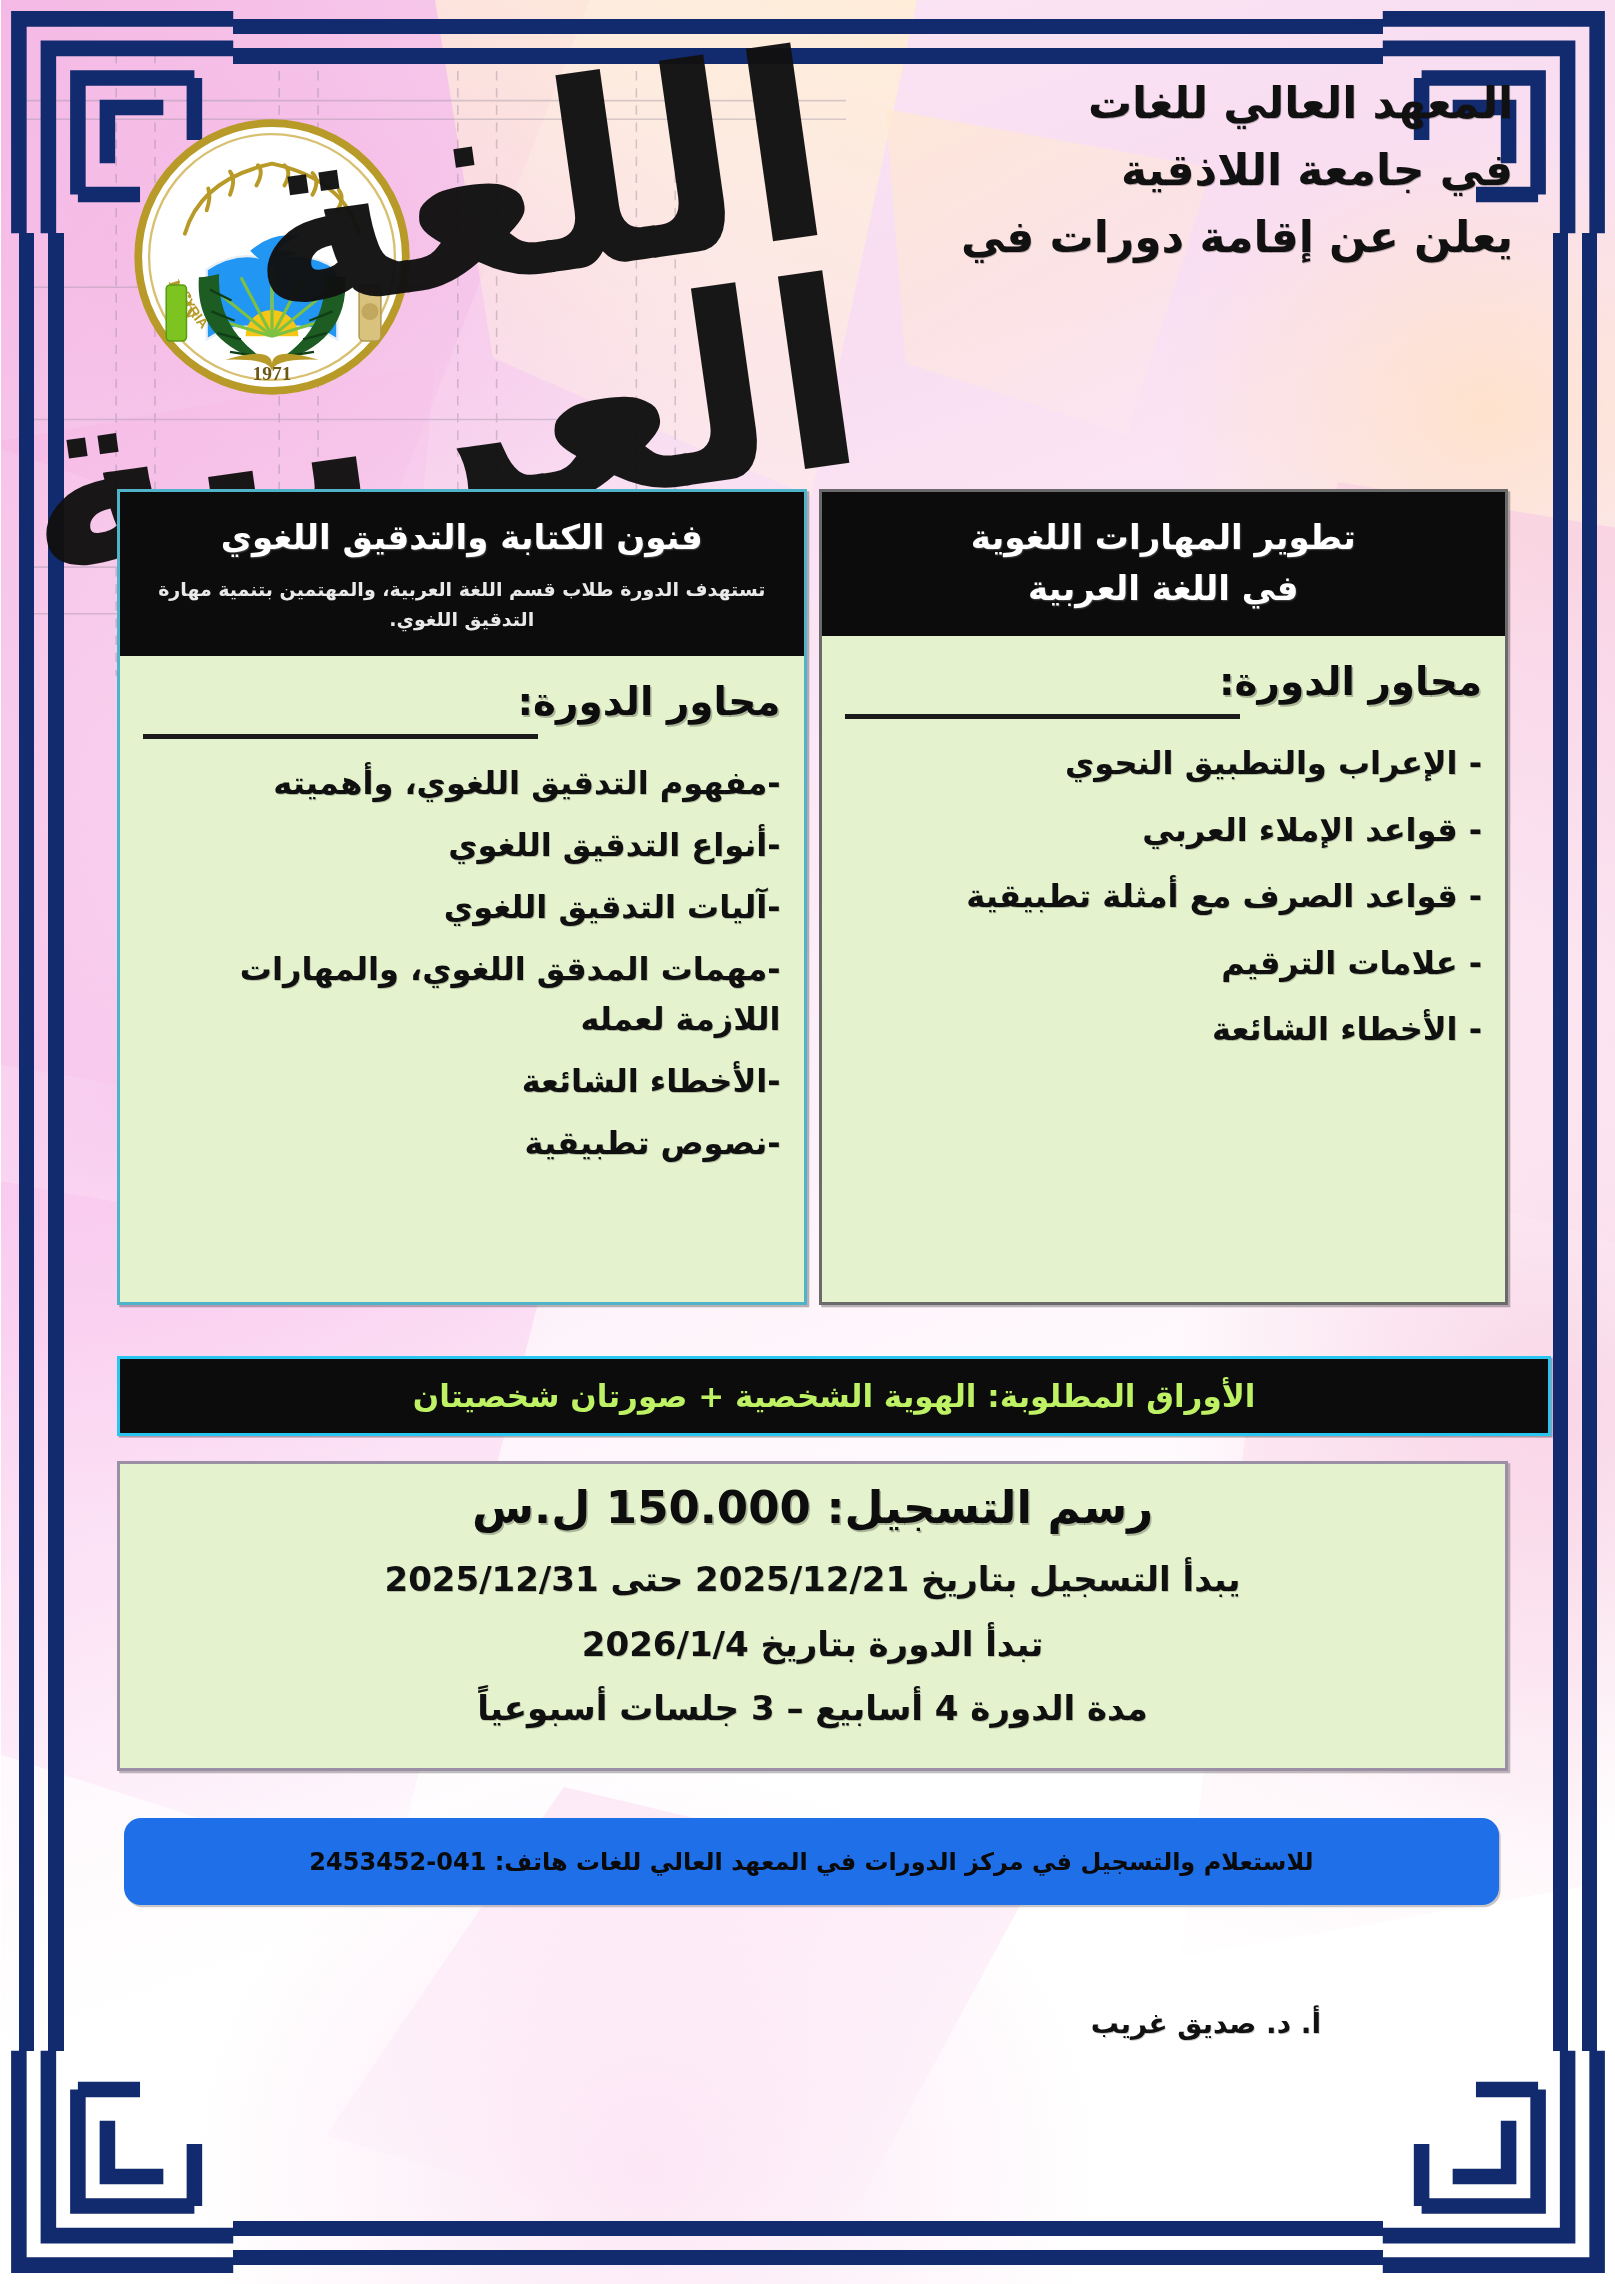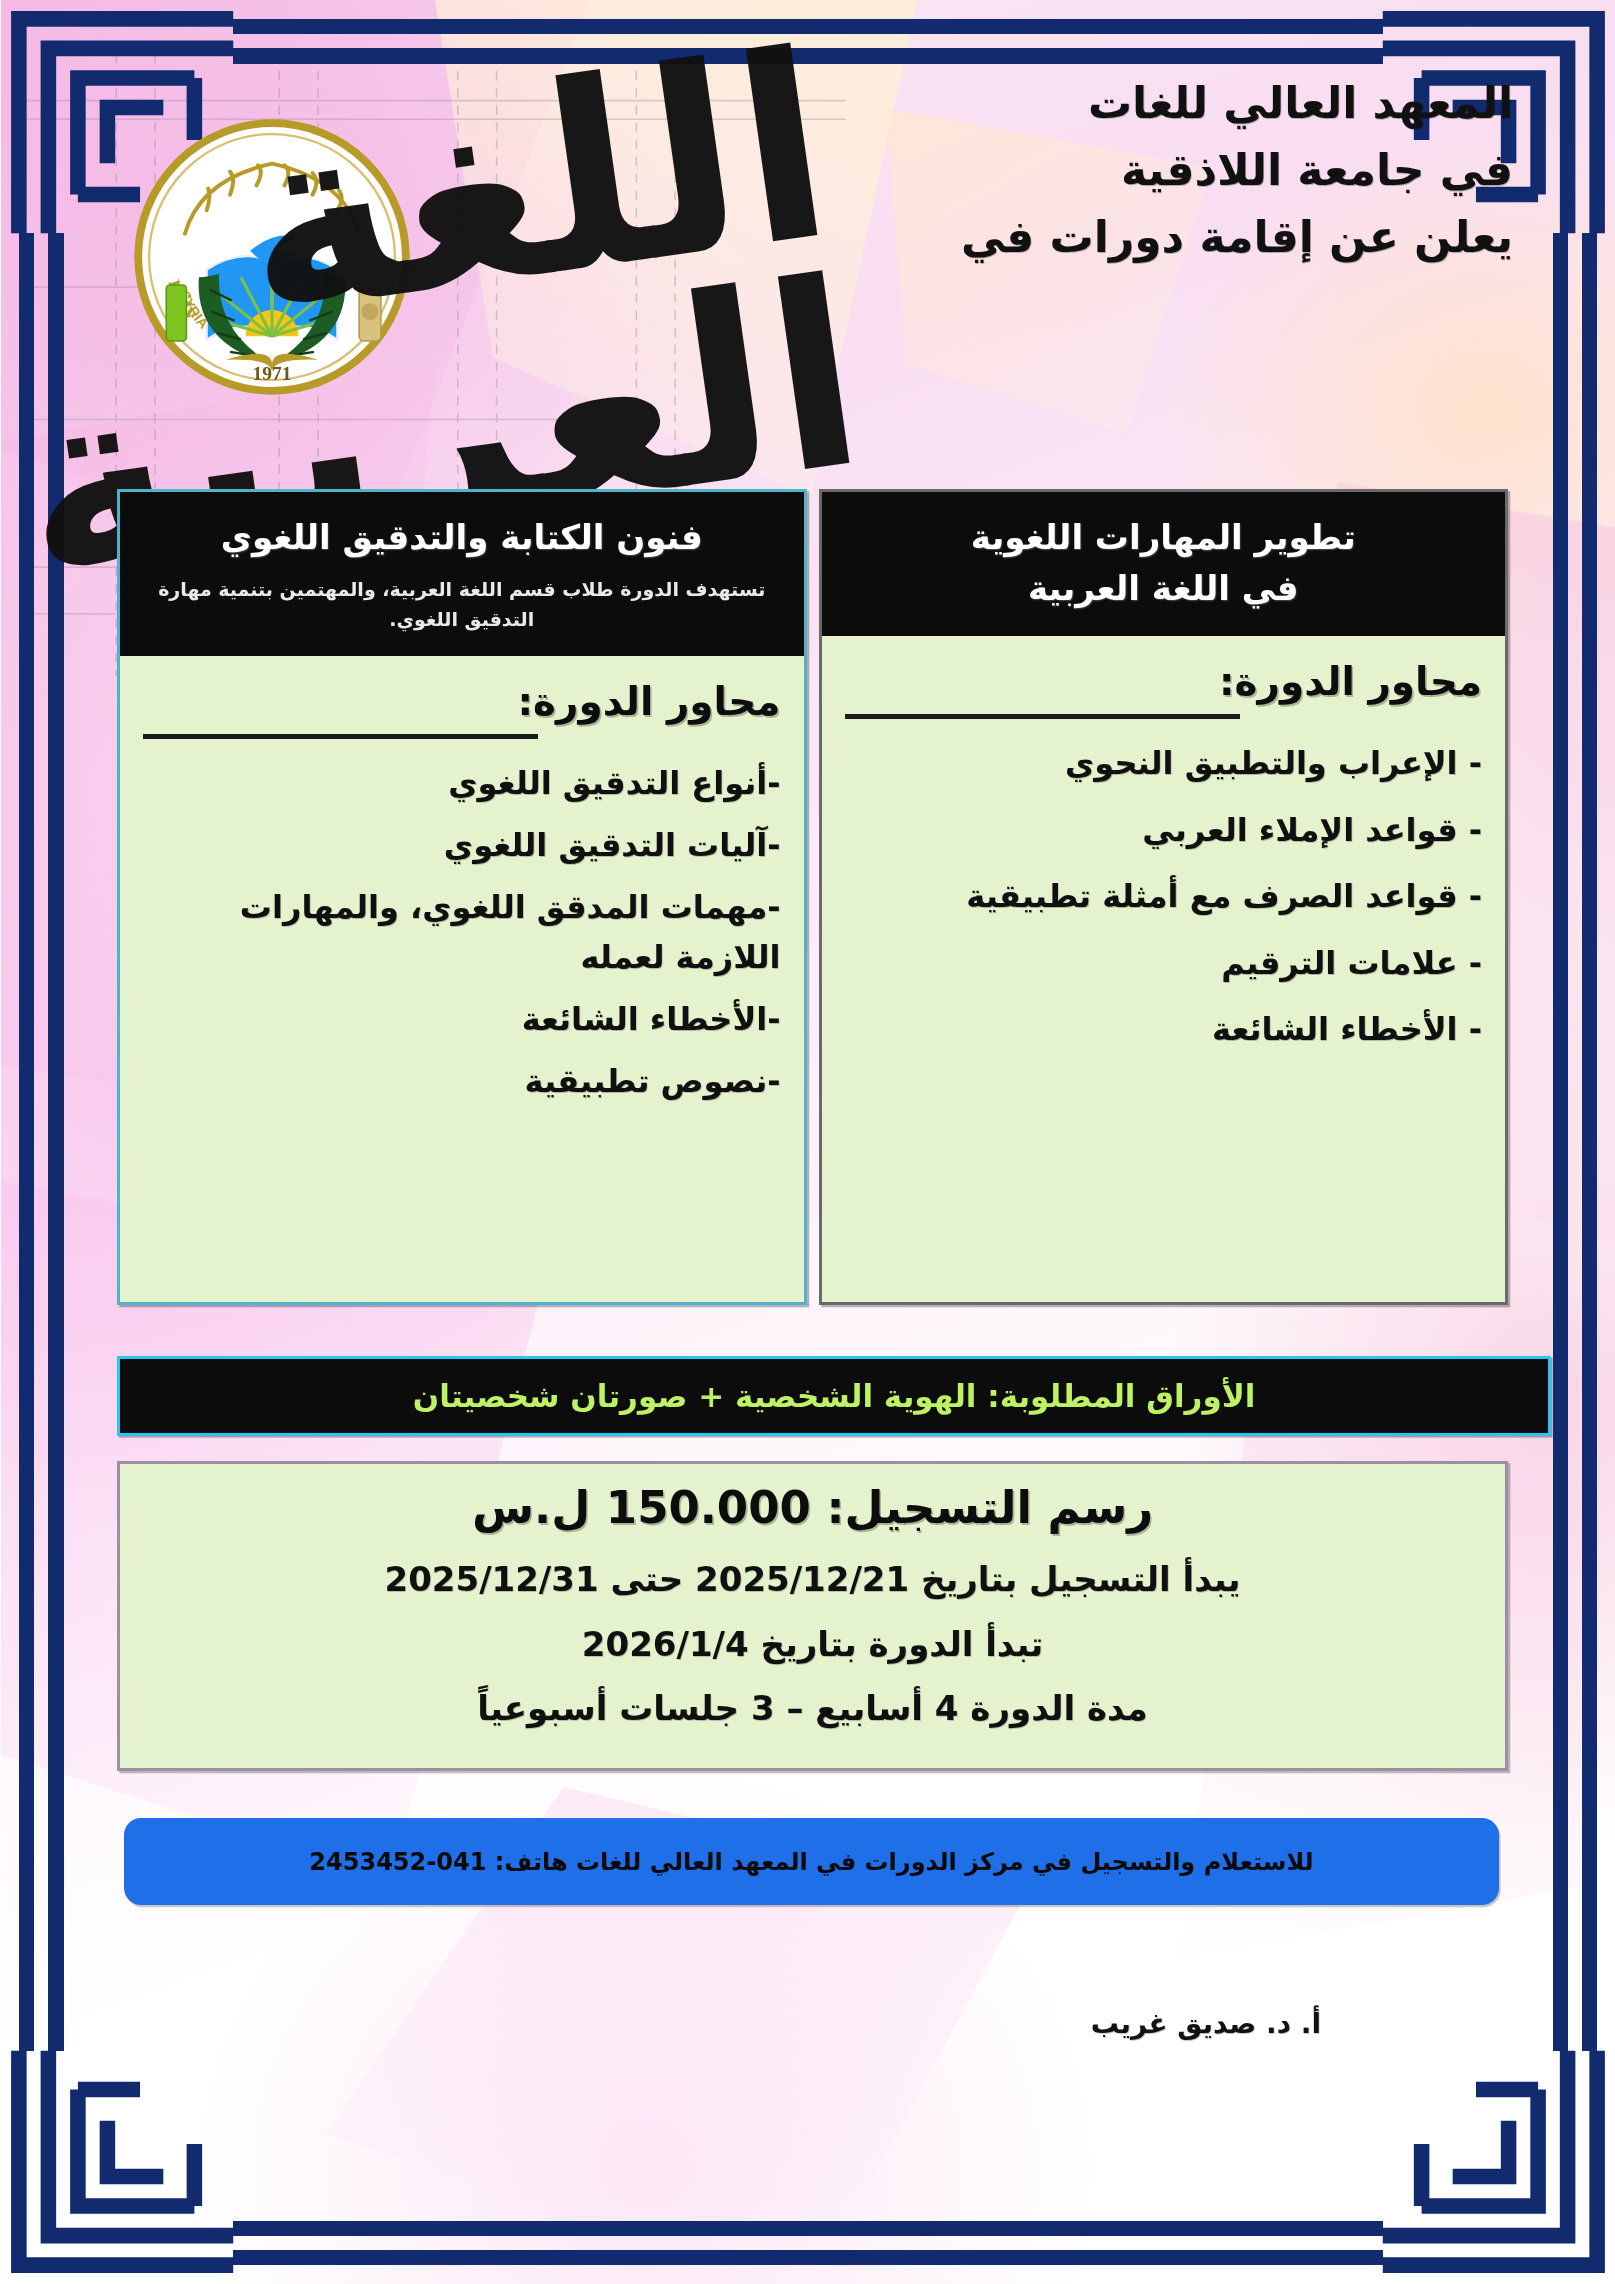--- a/index.html
+++ b/index.html
@@ -275,20 +275,21 @@
   <div class="boxes">
 
     <div class="course right-c">
       <div class="chead">
         <div class="ctitle">فنون الكتابة والتدقيق اللغوي</div>
         <div class="csub">تستهدف الدورة طلاب قسم اللغة العربية، والمهتمين بتنمية مهارة التدقيق اللغوي.</div>
       </div>
       <div class="cbody">
         <div class="axes-title">محاور الدورة:</div>
         <div class="axes-rule"></div>
+        <div class="citem">-مفهوم التدقيق اللغوي، وأهميته</div>
         <div class="citem">-أنواع التدقيق اللغوي</div>
         <div class="citem">-آليات التدقيق اللغوي</div>
         <div class="citem">-مهمات المدقق اللغوي، والمهارات اللازمة لعمله</div>
         <div class="citem">-الأخطاء الشائعة</div>
         <div class="citem">-نصوص تطبيقية</div>
       </div>
     </div>
 
     <div class="course left-c">
       <div class="chead">

